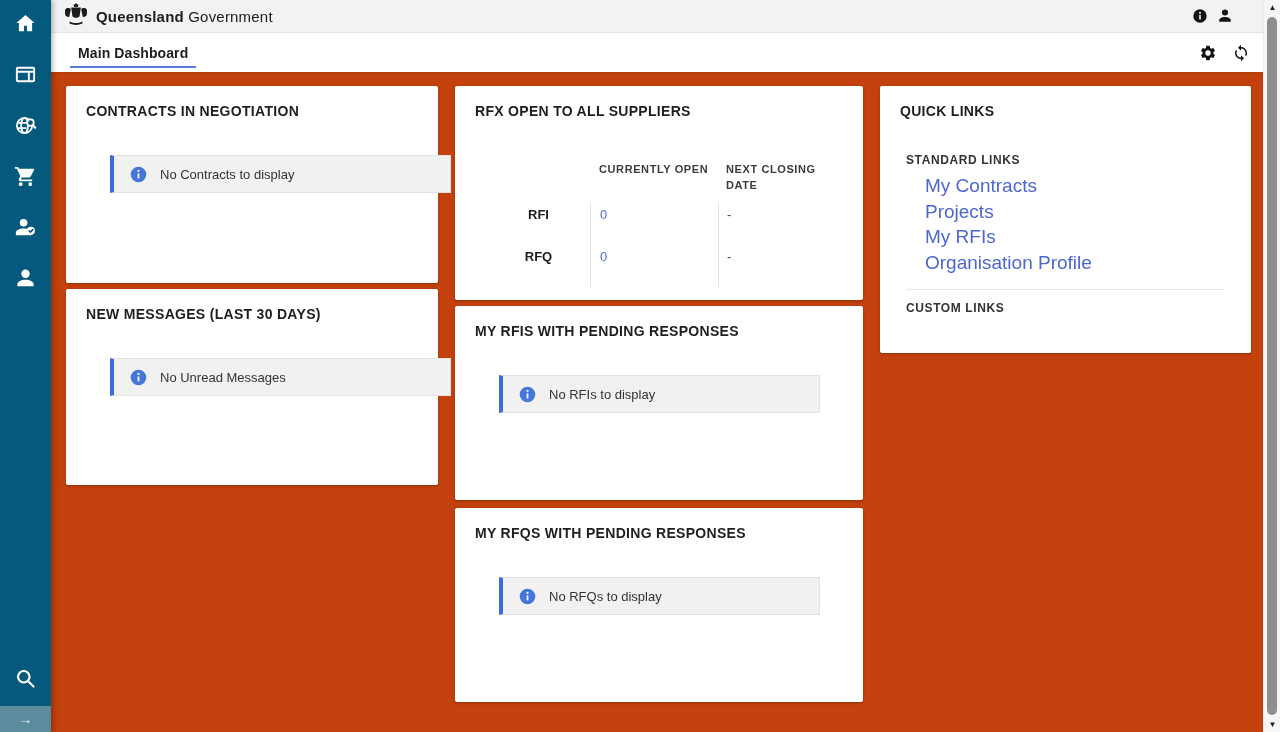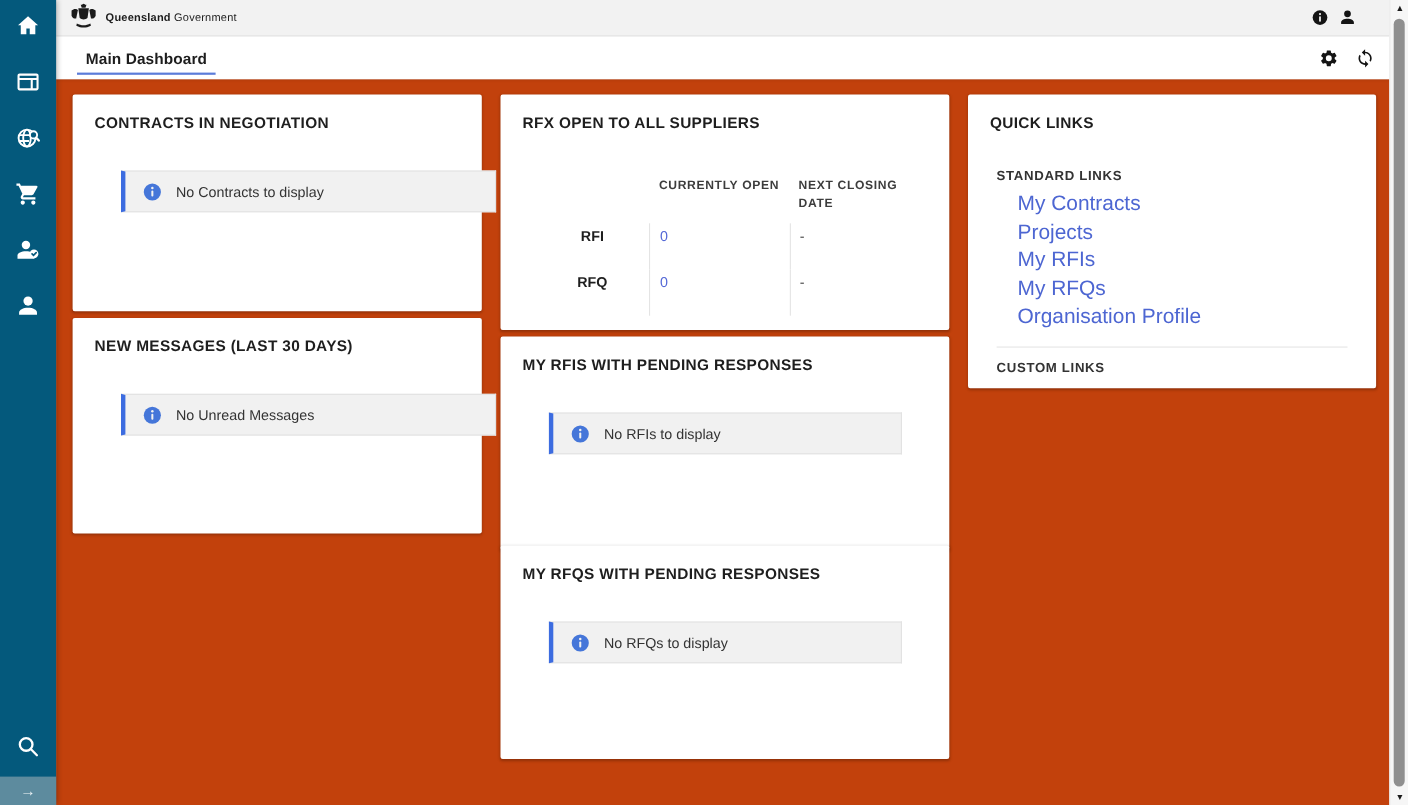--- a/index.html
+++ b/index.html
@@ -31,21 +31,21 @@
   }
 
   
   .topbar {
     position:absolute; left:51px; right:0; top:0; height:33px;
     background:#f2f2f2; border-bottom:1px solid #e4e4e4;
     display:flex; align-items:center; padding:0 47px 0 11px; z-index:3;
   }
   .brand { display:flex; align-items:center; gap:6px; cursor:pointer; }
   .brand svg { width:28px; height:24px; }
-  .brand-text { font-size:10px; color:#1c1c1c; letter-spacing:.2px; }
+  .brand-text { font-size:15px; color:#1c1c1c; letter-spacing:.2px; }
   .brand-bold { font-weight:bold; }
   .topbar-actions { margin-left:auto; display:flex; align-items:center; gap:9px; }
   .topbar-actions .ticon { width:16px; height:16px; cursor:pointer; display:flex; align-items:center; justify-content:center; }
   .topbar-actions svg { width:16px; height:16px; }
 
   
   .tabbar {
     position:absolute; left:51px; right:0; top:33px; height:39px;
     background:#fff; z-index:2;
     box-shadow:0 1px 3px rgba(0,0,0,.10);
@@ -70,21 +70,21 @@
     box-shadow:0 1px 3px rgba(0,0,0,.16), 0 1px 2px rgba(0,0,0,.10);
   }
   .card-title {
     padding:17px 20px 0 20px; font-size:14px; font-weight:bold;
     color:#1e1e1e; letter-spacing:.3px;
   }
   .card-contracts  { left:15px;  top:14px;  width:372px; height:197px; }
   .card-messages   { left:15px;  top:217px; width:372px; height:196px; }
   .card-rfx        { left:404px; top:14px;  width:408px; height:214px; }
   .card-rfis       { left:404px; top:234px; width:408px; height:194px; }
-  .card-rfqs       { left:404px; top:424px; width:408px; height:194px; }
+  .card-rfqs       { left:404px; top:436px; width:408px; height:194px; }
   .card-quicklinks { left:829px; top:14px;  width:371px; height:267px; }
 
   
   .alert {
     margin:36px 0 0 44px; height:38px;
     background:#f1f1f1; border:1px solid #e2e2e2; border-left:4px solid #3c6ce0;
     display:flex; align-items:center; gap:13px; padding-left:16px;
     font-size:13px; color:#333;
   }
   .alert-w1 { width:341px; }
@@ -319,21 +319,20 @@
     </div>
   </section>
 
   <section class="card card-quicklinks">
     <h2 class="card-title">QUICK LINKS</h2>
     <div class="ql-heading">STANDARD LINKS</div>
     <div class="ql-links">
       <a class="ql-link">My Contracts</a>
       <a class="ql-link">Projects</a>
       <a class="ql-link">My RFIs</a>
-      <a class="ql-link">My RFQs</a>
       <a class="ql-link">Organisation Profile</a>
     </div>
     <div class="ql-divider"></div>
     <div class="ql-heading ql-heading2">CUSTOM LINKS</div>
   </section>
 
 </main>
 
 <div class="scrollbar">
   <div class="sb-arrow sb-up">▲</div>

